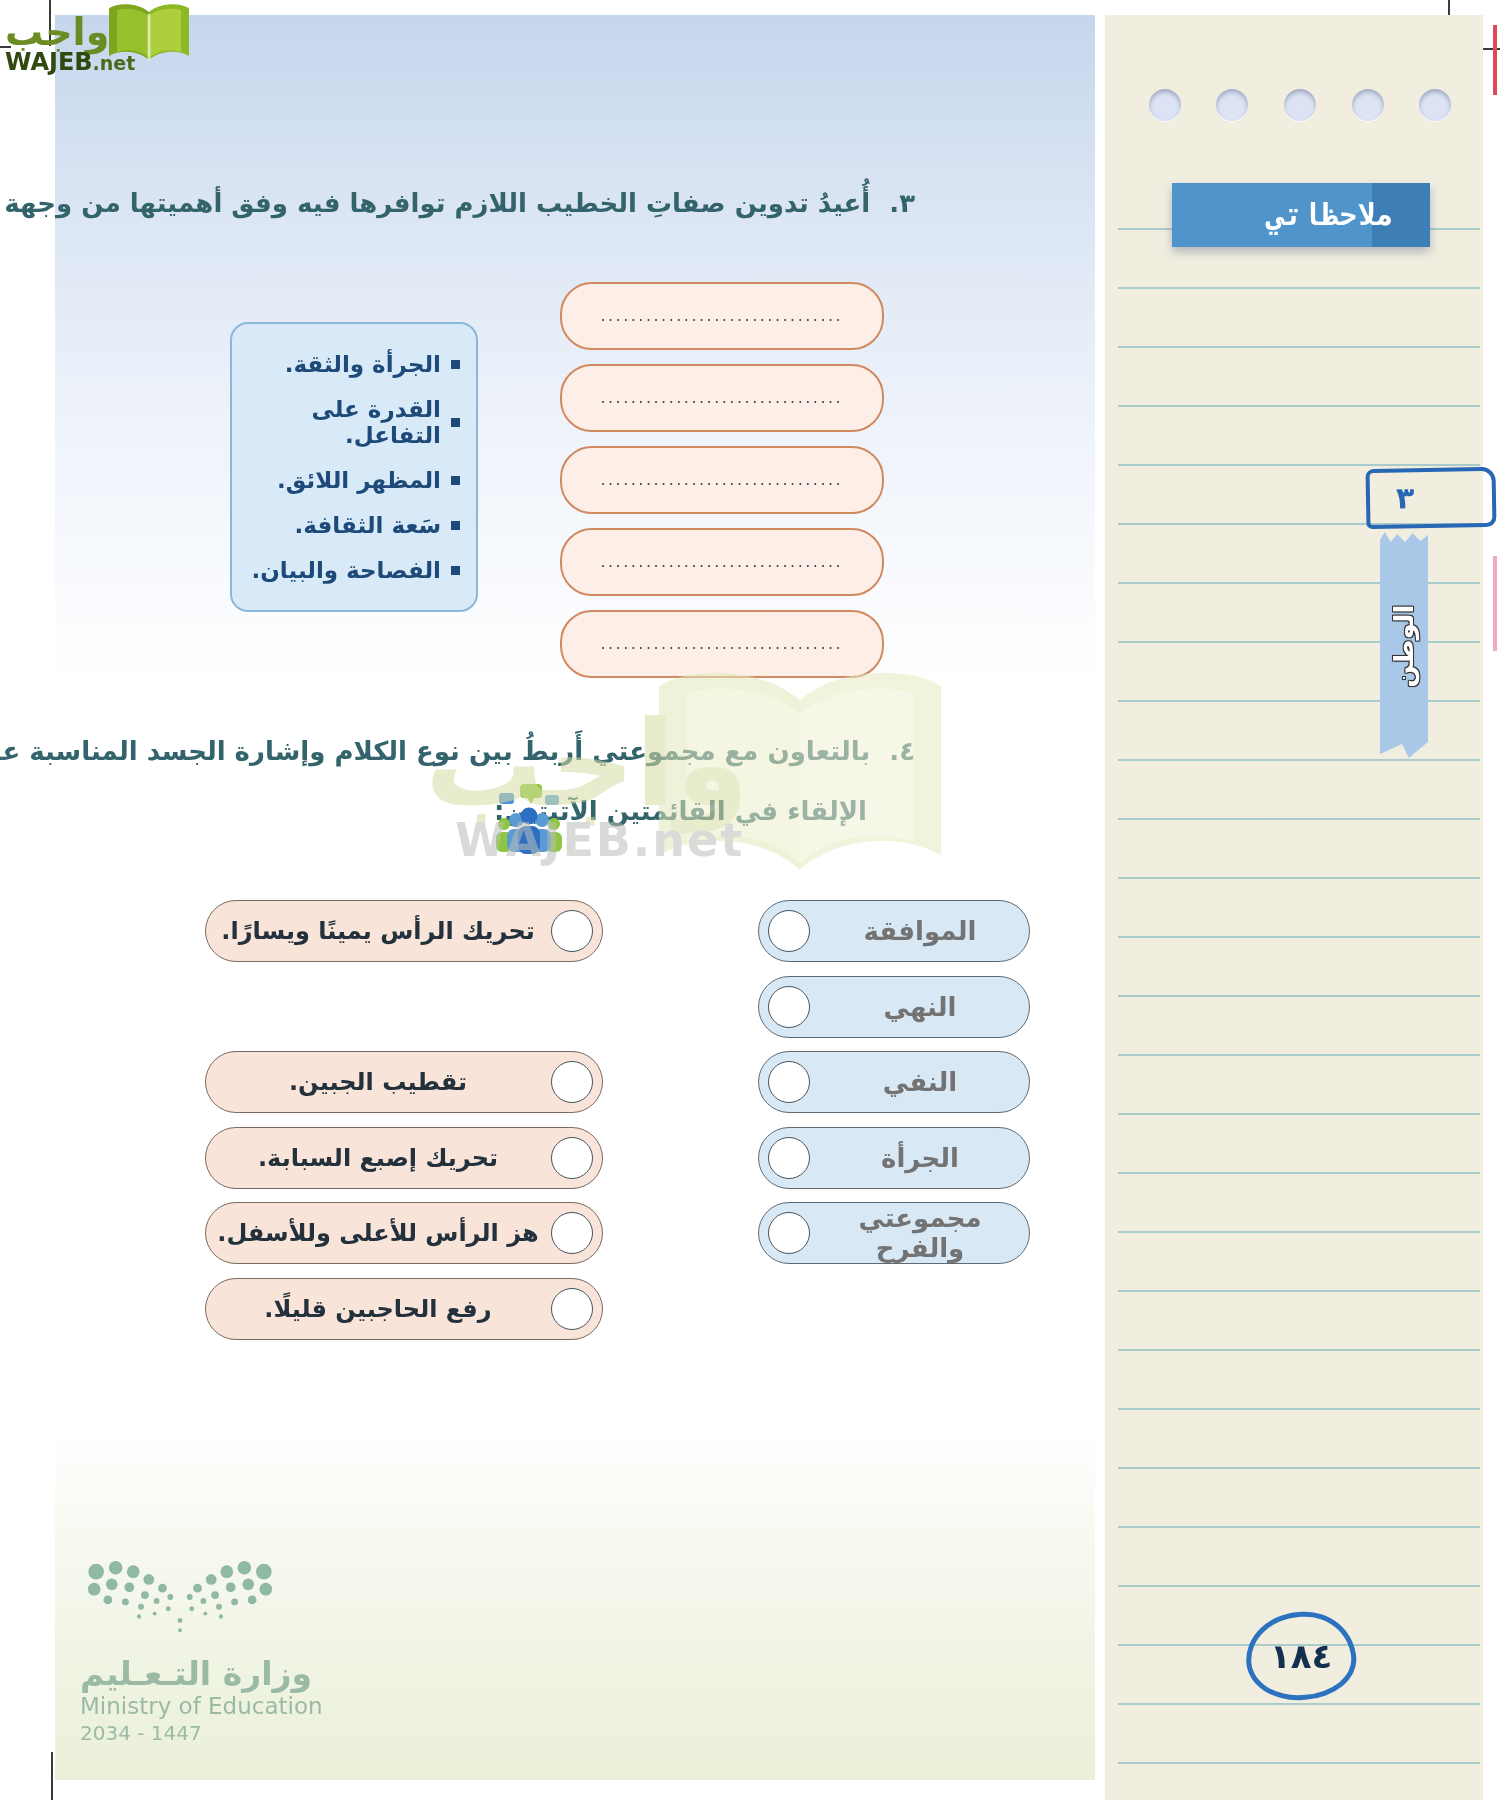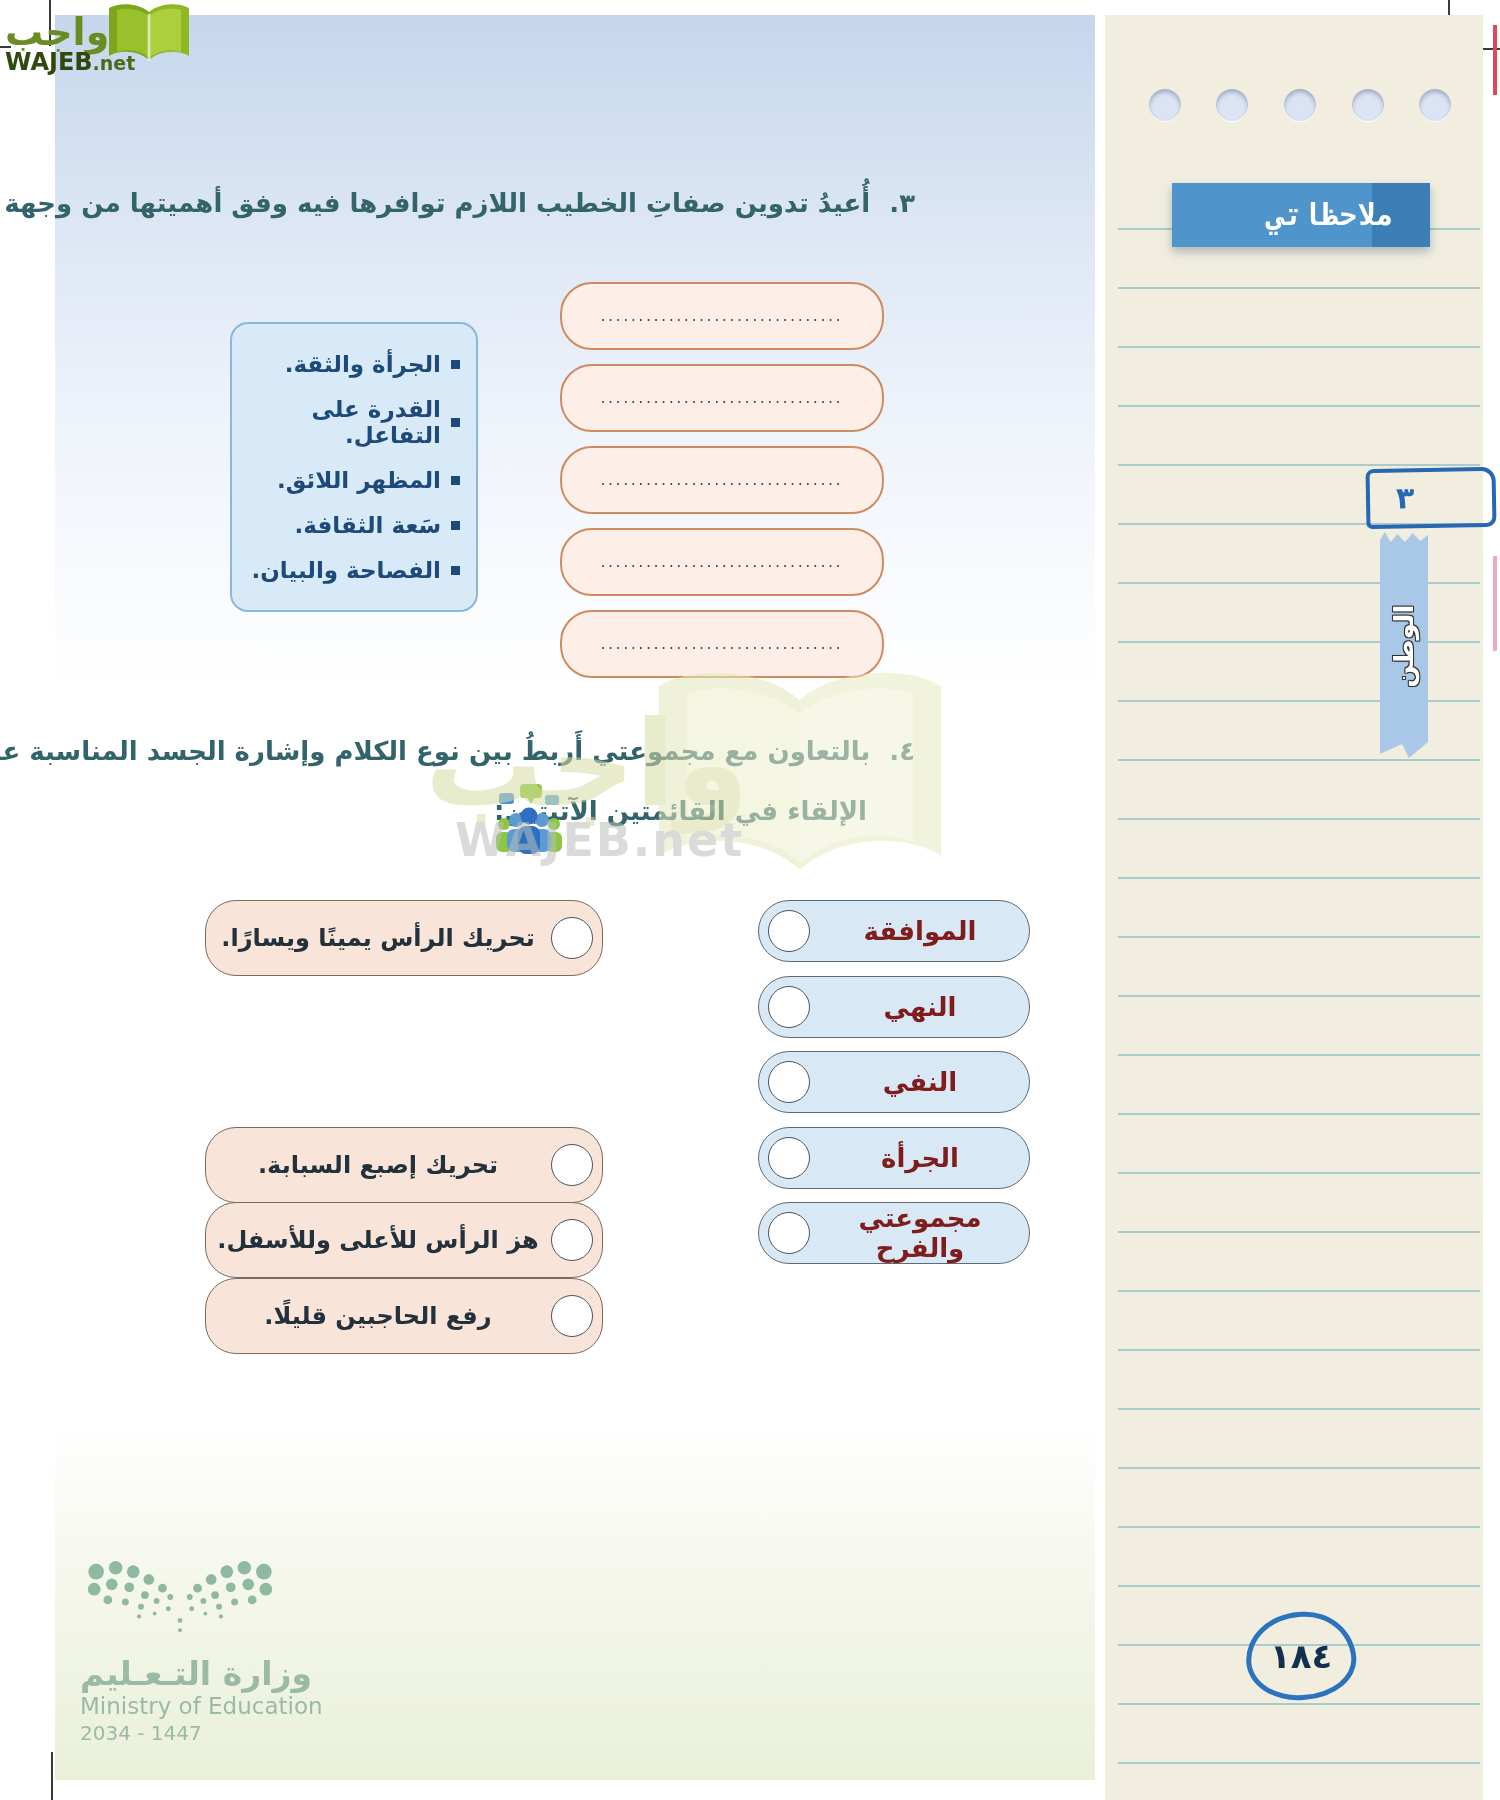--- a/index.html
+++ b/index.html
@@ -41,31 +41,31 @@
   .tbullet{width:9px;height:9px;background:#1d4a78;flex:0 0 9px;}
 
   
   .ans-pill{position:absolute;left:560px;width:320px;height:64px;background:#fdefe7;
     border:2px solid #cf8a61;border-radius:32px;display:flex;align-items:center;justify-content:center;}
   .a1{top:282px}.a2{top:364px}.a3{top:446px}.a4{top:528px}.a5{top:610px}
   .dots{display:block;width:76%;overflow:hidden;white-space:nowrap;color:#4a4a4a;
     font-size:16px;letter-spacing:2.5px;text-align:center;height:22px;line-height:22px;}
 
   
-  .gpill{position:absolute;left:205px;width:398px;height:76px;background:#f9e4d9;
+  .gpill{position:absolute;left:205px;width:398px;height:62px;background:#f9e4d9;
     border:1.5px solid #7a6a5f;border-radius:31px;display:flex;align-items:center;
     direction:rtl;padding:0 9px;box-sizing:border-box;gap:10px;}
   .spill{position:absolute;left:758px;width:272px;height:62px;background:#d9e8f5;
     border:1.5px solid #5f6b74;border-radius:31px;display:flex;align-items:center;
     padding:0 9px;box-sizing:border-box;gap:10px;}
   .r1{top:900px}.r2{top:976px}.r3{top:1051px}.r4{top:1127px}.r5{top:1202px}.r6{top:1278px}
   .mcircle{width:42px;height:42px;border-radius:50%;background:#fff;border:1.5px solid #4a555e;
     flex:0 0 42px;box-sizing:border-box;}
   .glabel{flex:1;text-align:center;color:#23313c;font-size:24px;font-weight:bold;}
-  .slabel{flex:1;text-align:center;color:#7f1d1d;font-size:26px;font-weight:bold;}
+  .slabel{flex:1;text-align:center;color:#737373;font-size:26px;font-weight:bold;}
 
   
   .group-icon{position:absolute;left:494px;top:784px;width:70px;height:72px;}
 
   
   .watermark{position:absolute;left:400px;top:665px;width:570px;height:270px;
     opacity:.55;pointer-events:none;z-index:5;}
   .wm-book{position:absolute;right:0;top:0;}
   .wm-ar{position:absolute;left:25px;top:30px;font-size:118px;font-weight:bold;color:#d7dda6;}
   .wm-net{position:absolute;left:55px;top:148px;font-size:46px;font-weight:bold;
@@ -184,20 +184,24 @@
       <rect x="13" y="45" width="18" height="23" rx="7" fill="#5b9bd5"></rect>
     <circle cx="48" cy="36" r="7" fill="#5b9bd5"></circle>
       <rect x="39" y="45" width="18" height="23" rx="7" fill="#5b9bd5"></rect>
     <circle cx="35" cy="32" r="8.5" fill="#2d6fc1"></circle>
       <rect x="24" y="42" width="22" height="28" rx="8" fill="#2d6fc1"></rect>
   </svg>
 
   <div class="gpill r1">
     <span class="mcircle"></span>
     <span class="glabel">تحريك الرأس يمينًا ويسارًا.</span>
+    </div>
+  <div class="gpill r3">
+    <span class="mcircle"></span>
+    <span class="glabel">تقطيب الجبين.</span>
     </div>
   <div class="gpill r4">
     <span class="mcircle"></span>
     <span class="glabel">تحريك إصبع السبابة.</span>
     </div>
   <div class="gpill r5">
     <span class="mcircle"></span>
     <span class="glabel">هز الرأس للأعلى وللأسفل.</span>
     </div>
   <div class="gpill r6">

